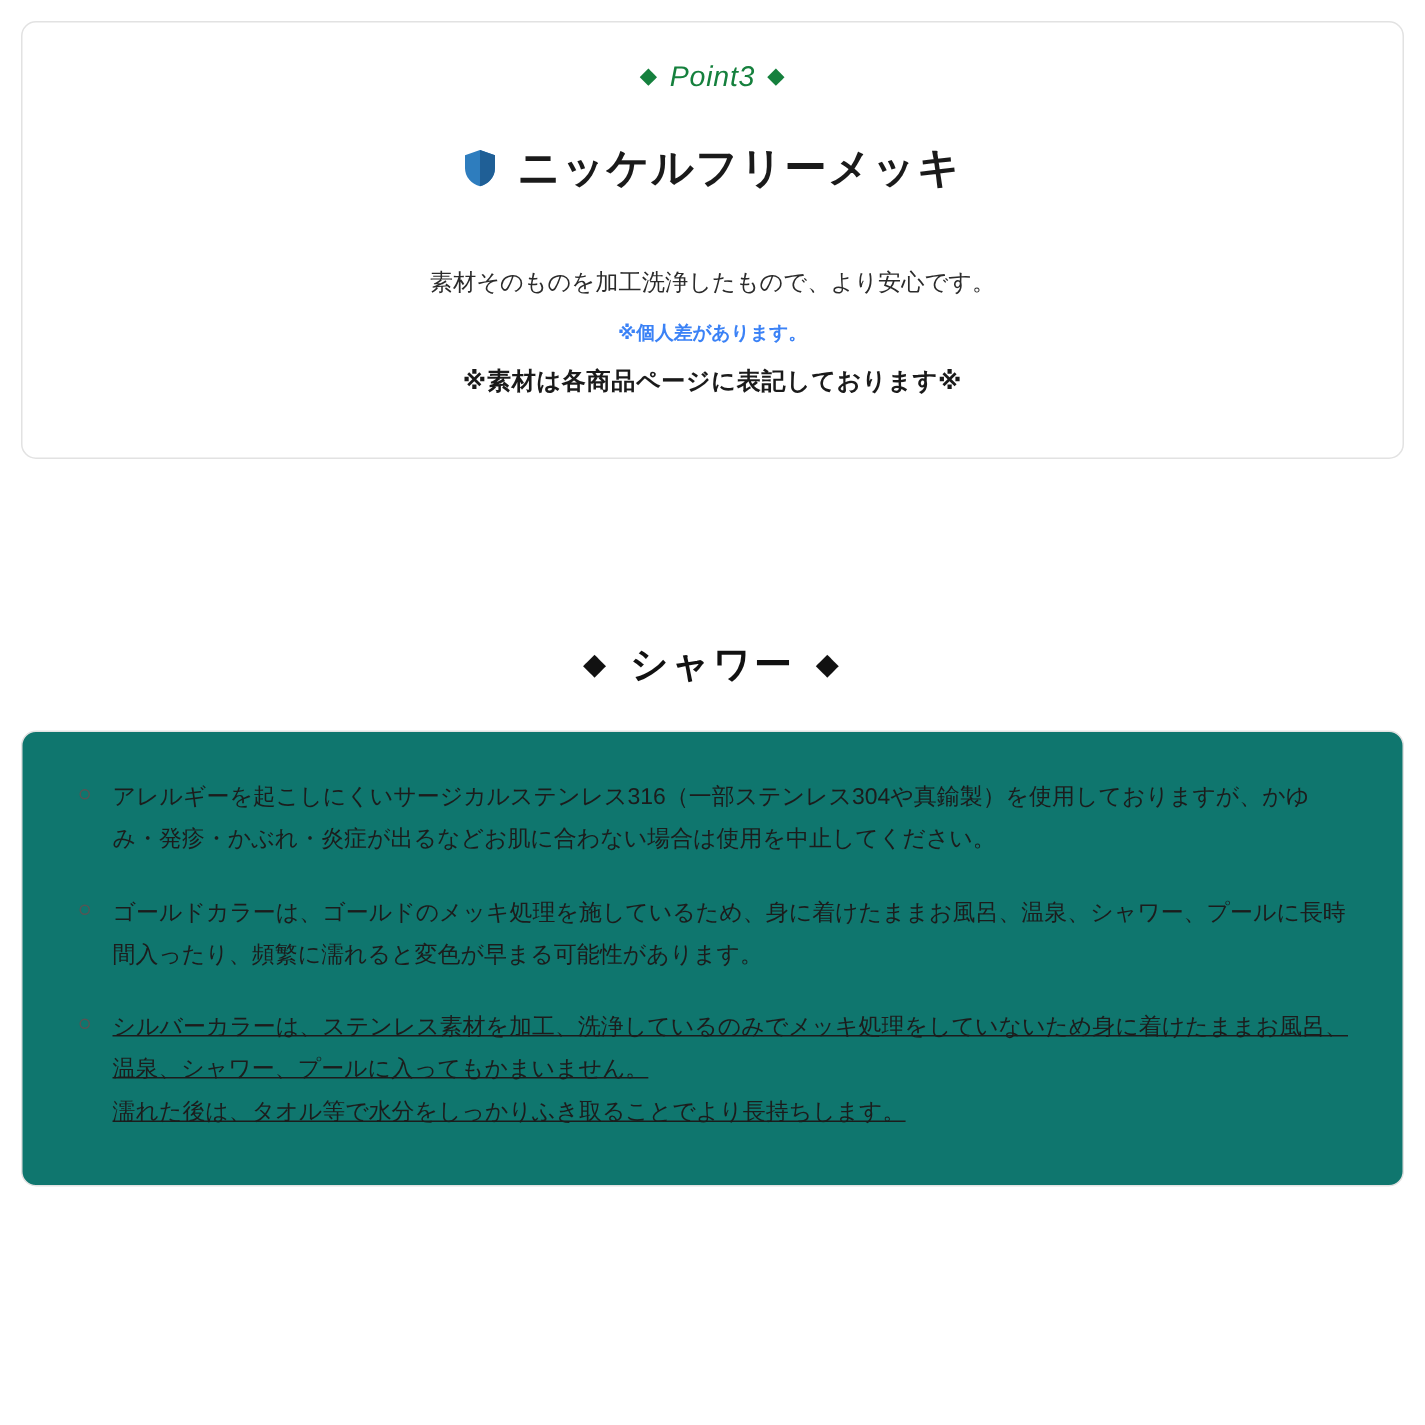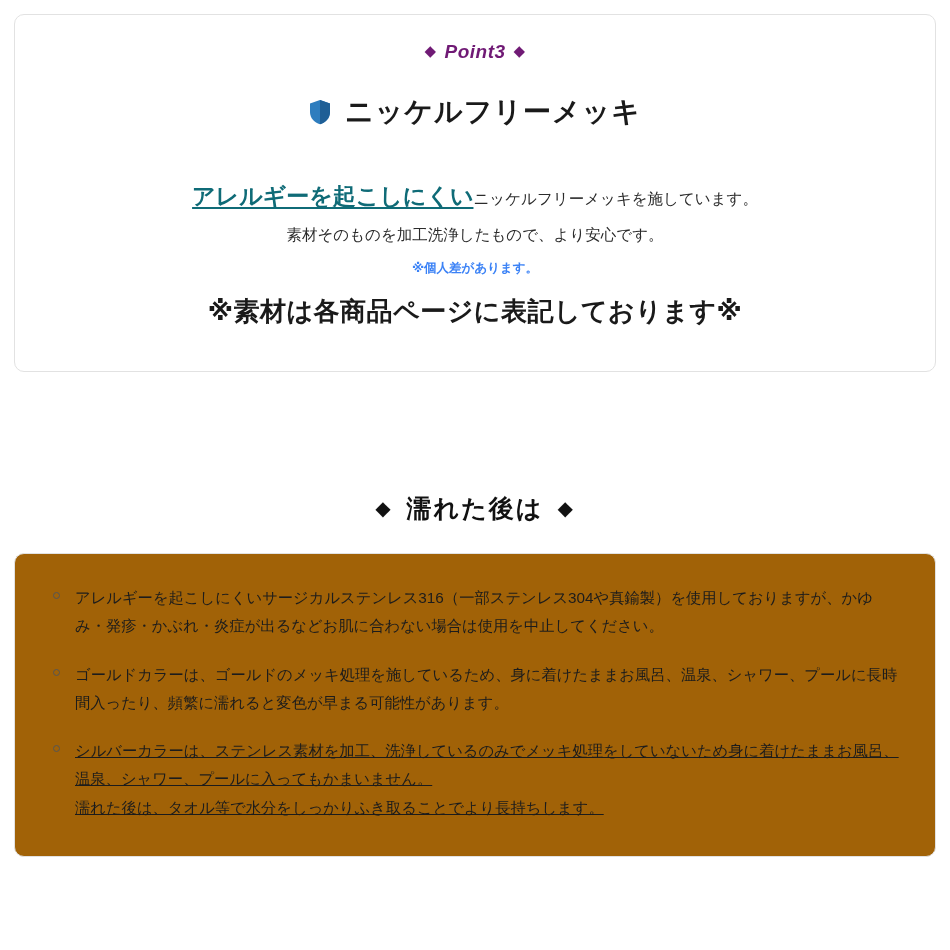--- a/index.html
+++ b/index.html
@@ -25,22 +25,22 @@
   .point-card {
     margin: 14px 14px 0 14px;
     border: 1px solid #e2e2e2;
     border-radius: 10px;
     background: #ffffff;
     padding: 26px 30px 34px 30px;
     box-sizing: border-box;
   }
   .point-label {
     text-align: center;
-    color: #701a75;
-    font-weight: bold;
+    color: #15803d;
+    font-weight: normal;
     font-style: italic;
     font-size: 19px;
     letter-spacing: 0.5px;
     margin-bottom: 30px;
   }
   .point-label .diamond {
     font-style: normal;
     font-size: 15px;
     vertical-align: 2px;
     margin: 0 8px;
@@ -81,21 +81,21 @@
     font-weight: normal;
     color: #2b2b2b;
   }
   .note-small {
     color: #3b82f6;
     font-size: 12.5px;
     font-weight: bold;
     margin-top: 6px;
   }
   .note-strong {
-    font-size: 26px;
+    font-size: 16px;
     font-weight: bold;
     color: #1a1a1a;
     margin-top: 4px;
     letter-spacing: 0.5px;
   }
 
   
   .caution-heading {
     margin-top: 120px;
     text-align: center;
@@ -108,21 +108,21 @@
     font-size: 20px;
     margin: 0 14px;
     vertical-align: 2px;
   }
 
   
   .caution-card {
     margin: 28px 14px 0 14px;
     border: 1px solid #e2e2e2;
     border-radius: 10px;
-    background: #a16207;
+    background: #0f766e;
     padding: 30px 34px 34px 34px;
     box-sizing: border-box;
     min-height: 300px;
   }
   .caution-list {
     list-style: none;
     margin: 0;
     padding: 0;
   }
   .caution-list li {
@@ -163,32 +163,29 @@
       <span class="shield-icon">
         <svg width="22" height="26" viewBox="0 0 22 26" xmlns="http://www.w3.org/2000/svg">
           <path d="M11 1 L21 4.5 V13 C21 19.2 16.6 23.6 11 25.2 C5.4 23.6 1 19.2 1 13 V4.5 Z" fill="#2e7dbe"></path>
           <path d="M11 1 L21 4.5 V13 C21 19.2 16.6 23.6 11 25.2 Z" fill="#1f5f96"></path>
         </svg>
       </span>
       <span>ニッケルフリーメッキ</span>
     </h2>
 
     <div class="body-text">
-      <div>
-        <span class="line-highlight">アレルギーを起こしにくい</span><span class="line-highlight-tail">ニッケルフリーメッキを施しています。</span>
-      </div>
       <div>素材そのものを加工洗浄したもので、より安心です。</div>
       <div class="note-small">※個人差があります。</div>
       <div class="note-strong">※素材は各商品ページに表記しております※</div>
     </div>
 
   </section>
 
   <h2 class="caution-heading">
-    <span class="diamond">◆</span><span>濡れた後は</span><span class="diamond">◆</span>
+    <span class="diamond">◆</span><span>シャワー</span><span class="diamond">◆</span>
   </h2>
 
   <section class="caution-card">
     <ul class="caution-list">
       <li>
         <span class="bullet"></span>
         <span>アレルギーを起こしにくいサージカルステンレス316（一部ステンレス304や真鍮製）を使用しておりますが、かゆみ・発疹・かぶれ・炎症が出るなどお肌に合わない場合は使用を中止してください。</span>
       </li>
       <li>
         <span class="bullet"></span>

